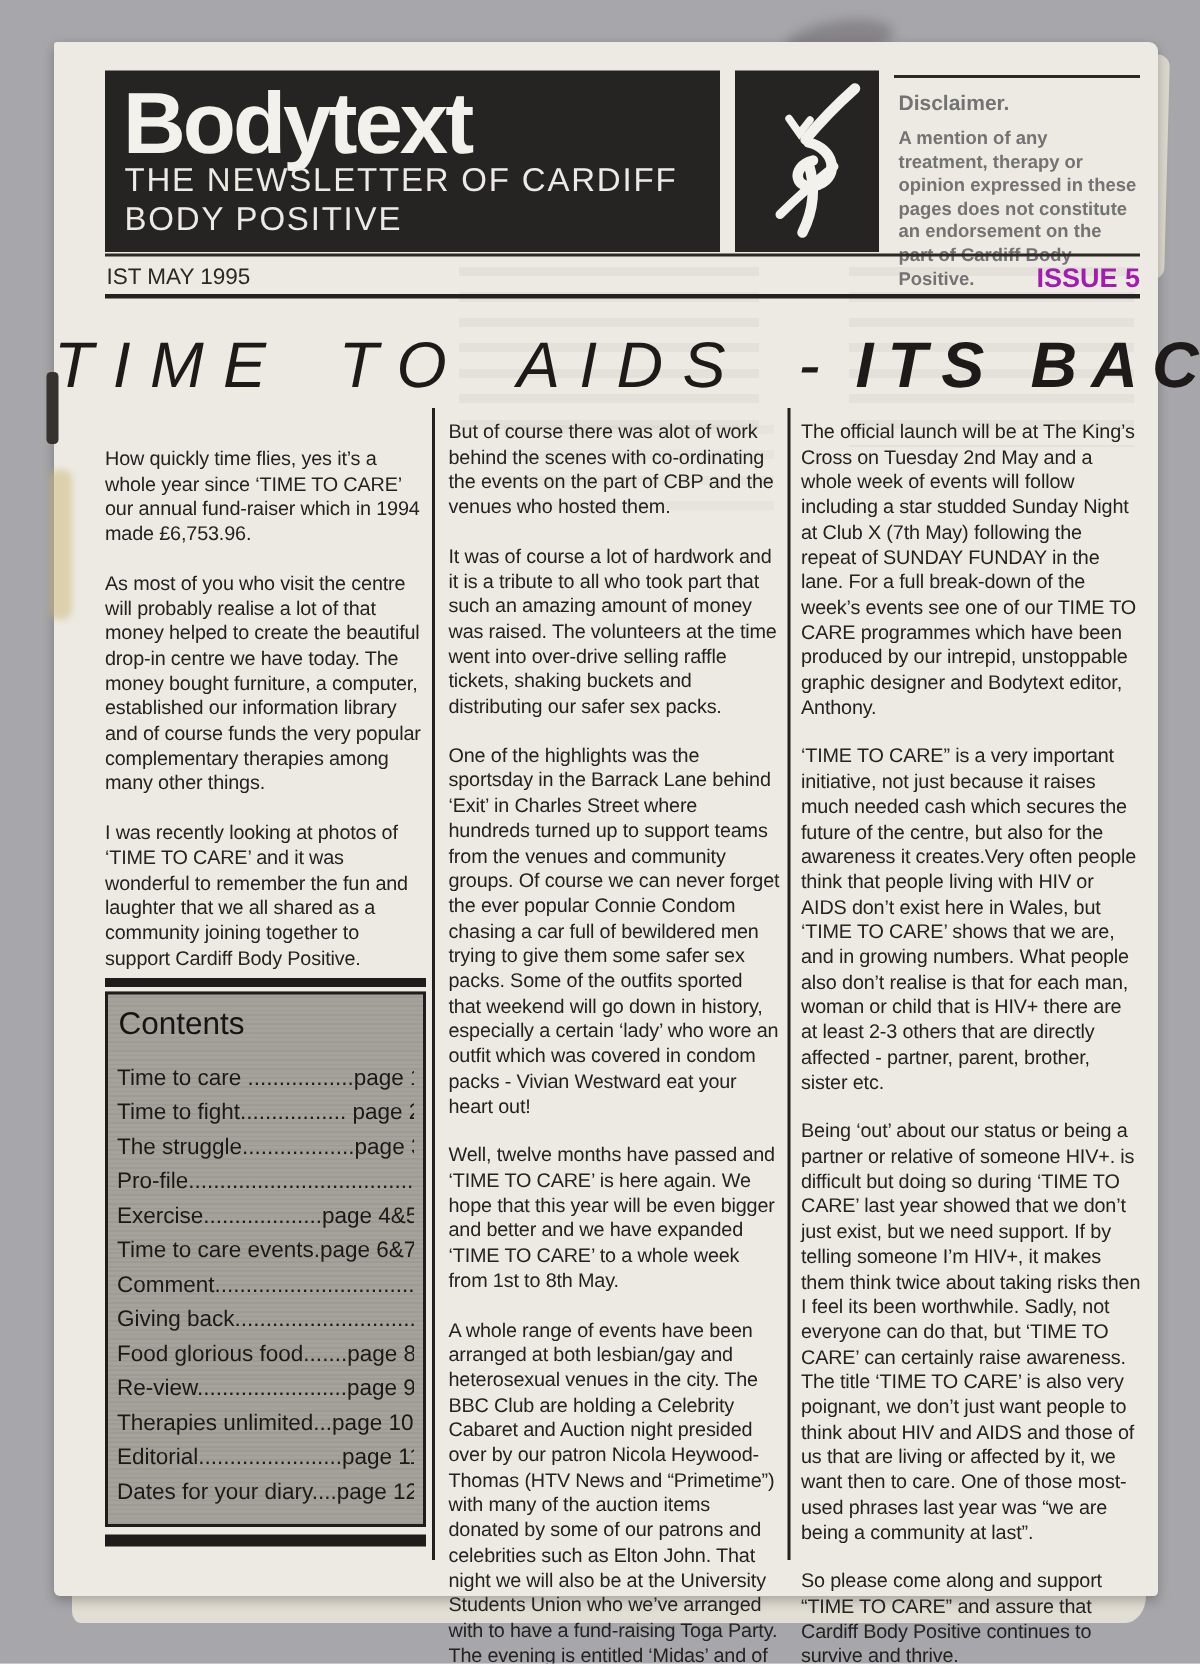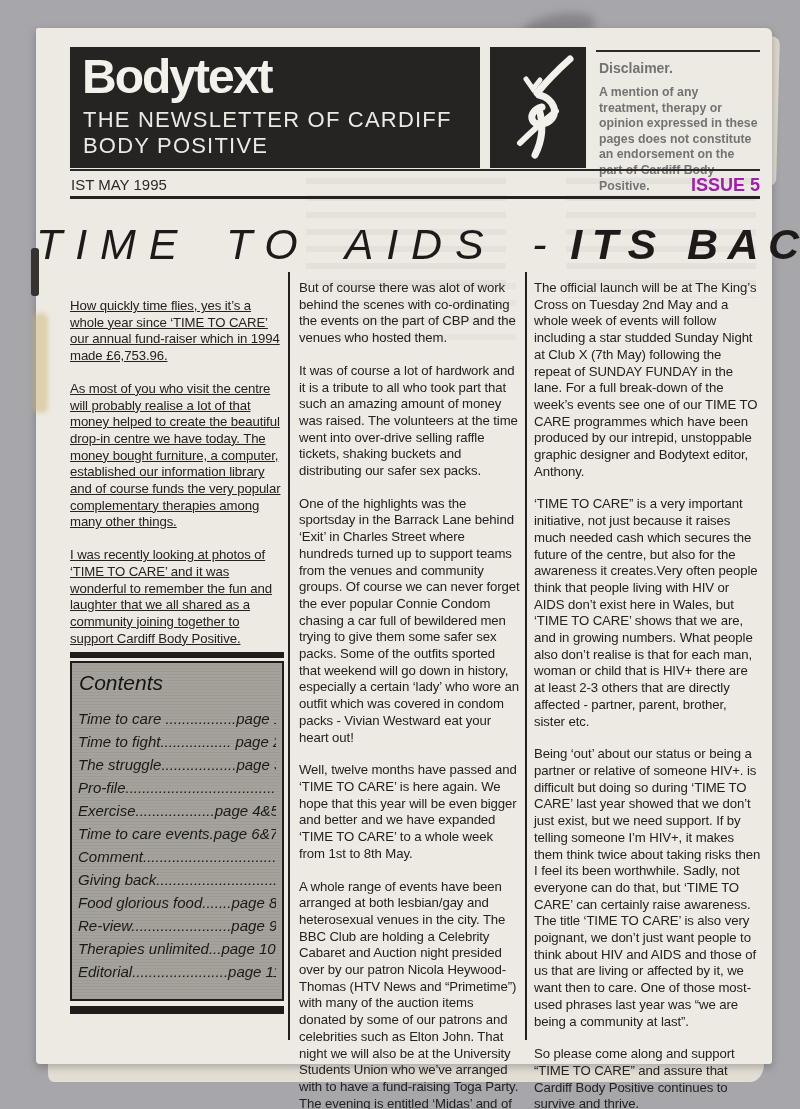--- a/index.html
+++ b/index.html
@@ -28,21 +28,21 @@
     background:repeating-linear-gradient(180deg, rgba(128,122,114,.16) 0 6px, rgba(128,122,114,0) 6px 17px);}
   .bleed.b1{left:270px;top:150px;width:200px;height:110px;}
   .bleed.b2{left:530px;top:150px;width:190px;height:120px;}
   .bleed.b3{left:300px;top:255px;width:180px;height:60px;opacity:.35;}
   
   .staple{position:absolute;left:-5px;top:220px;width:8px;height:48px;background:#35322f;border-radius:3px;}
   .tape{position:absolute;left:-3px;top:285px;width:15px;height:100px;background:rgba(205,184,120,.5);filter:blur(2px);border-radius:6px;}
 
   
   .logo-box{position:absolute;left:34px;top:19px;width:410px;height:121px;background:#262323;color:#f3f1ec;}
-  .logo-text{position:absolute;left:12px;top:2px;font-size:48px;font-weight:bold;letter-spacing:-2px;}
+  .logo-text{position:absolute;left:12px;top:2px;font-size:58px;font-weight:bold;letter-spacing:-2px;}
   .tagline{position:absolute;left:13px;bottom:9px;font-size:22px;letter-spacing:1.2px;color:#eceae4;}
   .icon-box{position:absolute;left:454px;top:19px;width:96px;height:121px;background:#262323;}
   .icon-box svg{position:absolute;left:0;top:0;}
   .disclaimer{position:absolute;left:560px;top:19px;width:164px;height:121px;color:#737373;}
   .disc-rule{position:absolute;left:0;top:3px;width:100%;height:2px;background:#2b2826;}
   .disc-title{position:absolute;left:3px;top:13px;font-size:14px;font-weight:bold;}
   .disc-body{position:absolute;left:3px;top:38px;font-size:12.3px;font-weight:bold;line-height:15.6px;}
 
   .mast-bottom-rule{position:absolute;left:34px;top:141px;width:690px;height:2px;background:#2b2826;}
   .dateline-left{position:absolute;left:35px;top:148px;font-size:15px;color:#2b2826;}
@@ -53,34 +53,34 @@
   .headline{position:absolute;left:0;top:192px;width:100%;text-align:center;white-space:nowrap;color:#1d1a19;}
   .hl-light{font-size:43px;font-style:italic;font-weight:normal;letter-spacing:.30em;word-spacing:.25em;}
   .hl-bold{font-size:43px;font-style:italic;font-weight:bold;letter-spacing:.22em;margin-left:.15em;}
 
   
   .colrule{position:absolute;top:244px;width:2px;height:768px;background:#23201f;}
   .colrule-1{left:252px;}
   .colrule-2{left:489px;}
   .col{position:absolute;top:244px;color:#242120;font-size:13.2px;line-height:16.7px;letter-spacing:-.1px;}
   .col p{margin:0 0 16px 0;}
-  .col1{left:34px;width:214px;padding-top:26px;text-decoration:underline;}
+  .col1{left:34px;width:214px;padding-top:26px;}
   .col2{left:263px;width:221px;padding-top:8px;}
   .col3{left:498px;width:227px;padding-top:8px;}
 
   
   .contents-wrap{position:absolute;left:34px;top:624px;width:214px;}
   .bar{height:6px;background:#1f1c1b;}
   .bar.bottom{height:8px;margin-top:5px;}
   .contents-box{
     margin-top:3px;border:2px solid #1f1c1b;
     background:
       repeating-linear-gradient(0deg, rgba(0,0,0,.045) 0 1px, rgba(255,255,255,0) 1px 3px),
       #a5a29b;
-    padding:6px 6px 10px 6px;min-height:340px;box-sizing:border-box;font-style:italic;
+    padding:6px 6px 10px 6px;min-height:340px;box-sizing:border-box;
   }
   .contents-title{font-size:21px;color:#161413;margin:2px 0 12px 1px;}
   .contents-item{font-size:15px;line-height:23px;color:#1b1917;white-space:nowrap;overflow:hidden;}
 </style>
 </head>
 <body>
 
 <div class="stage">
 
   <div class="under-sheet under-bottom"></div>
@@ -146,20 +146,21 @@
         <div class="contents-item">The struggle..................page 3</div>
         <div class="contents-item">Pro-file.......................................</div>
         <div class="contents-item">Exercise...................page 4&amp;5</div>
         <div class="contents-item">Time to care events.page 6&amp;7</div>
         <div class="contents-item">Comment.................................</div>
         <div class="contents-item">Giving back..............................</div>
         <div class="contents-item">Food glorious food.......page 8</div>
         <div class="contents-item">Re-view........................page 9</div>
         <div class="contents-item">Therapies unlimited...page 10</div>
         <div class="contents-item">Editorial.......................page 11</div>
+        <div class="contents-item">Dates for your diary....page 12</div>
       </div>
       <div class="bar bottom"></div>
     </div>
 
     <div class="col col2">
       <p>But of course there was alot of work behind the scenes with co-ordinating the events on the part of CBP and the venues who hosted them.</p>
       <p>It was of course a lot of hardwork and it is a tribute to all who took part that such an amazing amount of money was raised.  The volunteers at the time went into over-drive selling raffle tickets, shaking buckets and distributing our safer sex packs.</p>
       <p>One of the highlights was the sportsday in the Barrack Lane behind ‘Exit’ in Charles Street where hundreds turned up to support teams from the venues and community groups.  Of course we can never forget the ever popular Connie Condom chasing a car full of bewildered men trying to give them some safer sex packs.  Some of the outfits sported that weekend will go down in history, especially a certain ‘lady’ who wore an outfit which was covered in condom packs - Vivian Westward eat your heart out!</p>
       <p>Well, twelve months have passed and ‘TIME TO CARE’ is here again.  We hope that this year will be even bigger and better and we have expanded ‘TIME TO CARE’ to a whole week from 1st to 8th May.</p>
       <p>A whole range of events have been arranged at both lesbian/gay and heterosexual venues in the city.  The BBC Club are holding a Celebrity Cabaret and Auction night presided over by our patron Nicola Heywood-Thomas  (HTV News and “Primetime”) with many of the auction items donated by some of our patrons and celebrities such as Elton John.  That night we will also be at the University Students Union who we’ve arranged with to have a fund-raising Toga Party.  The evening is entitled ‘Midas’ and of course we’ll be distributing gold condoms.</p>

